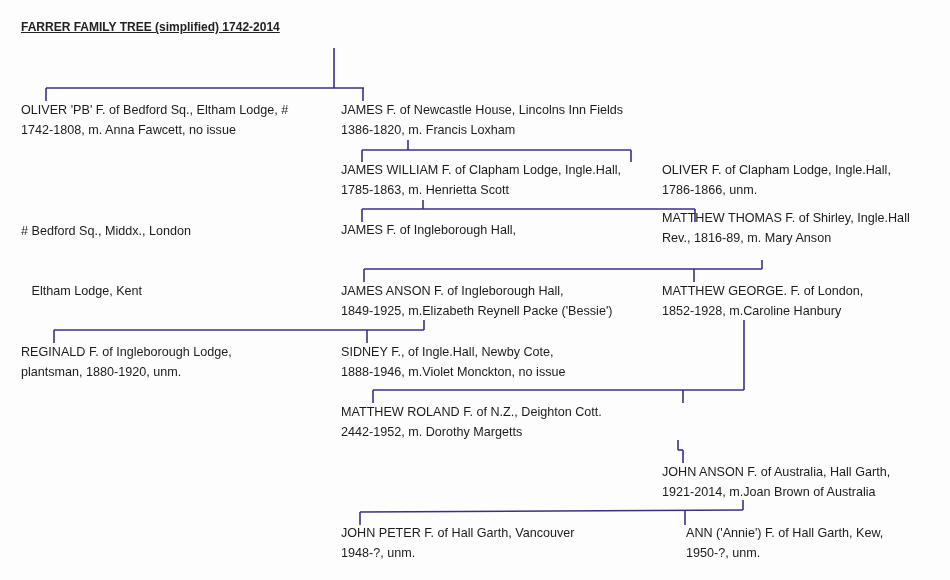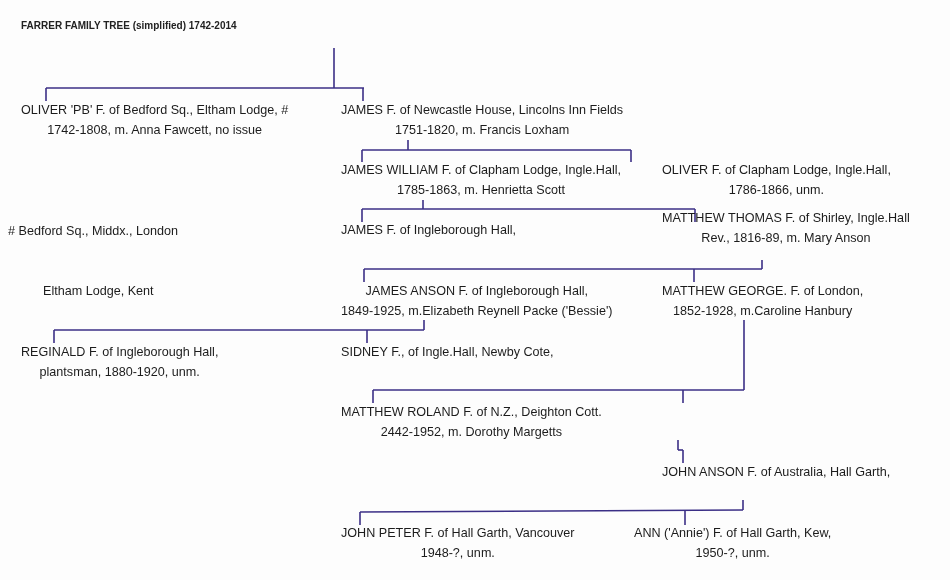--- a/index.html
+++ b/index.html
@@ -4,26 +4,25 @@
 <style>
   html, body { margin: 0; padding: 0; }
   body {
     width: 950px; height: 580px; position: relative; overflow: hidden;
     background: #fdfdfd;
     font-family: "Liberation Sans", "DejaVu Sans", sans-serif;
     color: #1a1a1a;
   }
   .title {
     position: absolute; left: 21px; top: 20px;
-    font-size: 10px; font-weight: bold; letter-spacing: 0; color: #222;
+    font-size: 12px; font-weight: bold; letter-spacing: 0; color: #222; text-decoration: underline;
   }
   .entry {
     position: absolute; font-size: 12.6px; line-height: 20px; white-space: nowrap;
     color: #1c1c1c;
-    text-align: center;
   }
   .entry div { height: 20px; }
   svg.lines { position: absolute; left: 0; top: 0; }
   svg.lines line { stroke: #3b2f86; stroke-width: 1.6; }
 </style>
 </head>
 <body>
 
 <div class="title">FARRER FAMILY TREE (simplified) 1742-2014</div>
 
@@ -68,23 +67,23 @@
   <line x1="360" y1="512" x2="360" y2="525"></line>
   <line x1="685" y1="511" x2="685" y2="525"></line>
 </svg>
 
 <div class="entry" style="left:21px;top:100px">
   <div>OLIVER 'PB' F. of Bedford Sq., Eltham Lodge, #</div>
   <div>1742-1808, m. Anna Fawcett, no issue</div>
 </div>
 <div class="entry" style="left:341px;top:100px">
   <div>JAMES F. of Newcastle House, Lincolns Inn Fields</div>
-  <div>1751-1820, m. Francis Loxham</div>
+  <div>1386-1820, m. Francis Loxham</div>
 </div>
-<div class="entry" style="left:8px;top:181px;white-space:pre">
+<div class="entry" style="left:21px;top:181px;white-space:pre">
   <div># Bedford Sq., Middx., London</div>
   <div>   Eltham Lodge, Kent</div>
 </div>
 <div class="entry" style="left:341px;top:160px">
   <div>JAMES WILLIAM F. of Clapham Lodge, Ingle.Hall,</div>
   <div>1785-1863, m. Henrietta Scott</div>
 </div>
 <div class="entry" style="left:662px;top:160px">
   <div>OLIVER F. of Clapham Lodge, Ingle.Hall,</div>
   <div>1786-1866, unm.</div>
@@ -98,35 +97,37 @@
 </div>
 <div class="entry" style="left:341px;top:281px">
   <div>JAMES ANSON F. of Ingleborough Hall,</div>
   <div>1849-1925, m.Elizabeth Reynell Packe ('Bessie')</div>
 </div>
 <div class="entry" style="left:662px;top:281px">
   <div>MATTHEW GEORGE. F. of London,</div>
   <div>1852-1928, m.Caroline Hanbury</div>
 </div>
 <div class="entry" style="left:21px;top:342px">
-  <div>REGINALD F. of Ingleborough Hall,</div>
+  <div>REGINALD F. of Ingleborough Lodge,</div>
   <div>plantsman, 1880-1920, unm.</div>
 </div>
 <div class="entry" style="left:341px;top:342px">
   <div>SIDNEY F., of Ingle.Hall, Newby Cote,</div>
+  <div>1888-1946, m.Violet Monckton, no issue</div>
 </div>
 <div class="entry" style="left:341px;top:402px">
   <div>MATTHEW ROLAND F. of N.Z., Deighton Cott.</div>
   <div>2442-1952, m. Dorothy Margetts</div>
 </div>
 <div class="entry" style="left:662px;top:402px">
 </div>
 <div class="entry" style="left:662px;top:462px">
   <div>JOHN ANSON F. of Australia, Hall Garth,</div>
+  <div>1921-2014, m.Joan Brown of Australia</div>
 </div>
 <div class="entry" style="left:341px;top:523px">
   <div>JOHN PETER F. of Hall Garth, Vancouver</div>
   <div>1948-?, unm.</div>
 </div>
-<div class="entry" style="left:634px;top:523px">
+<div class="entry" style="left:686px;top:523px">
   <div>ANN ('Annie') F. of Hall Garth, Kew,</div>
   <div>1950-?, unm.</div>
 </div>
 
 </body></html>

